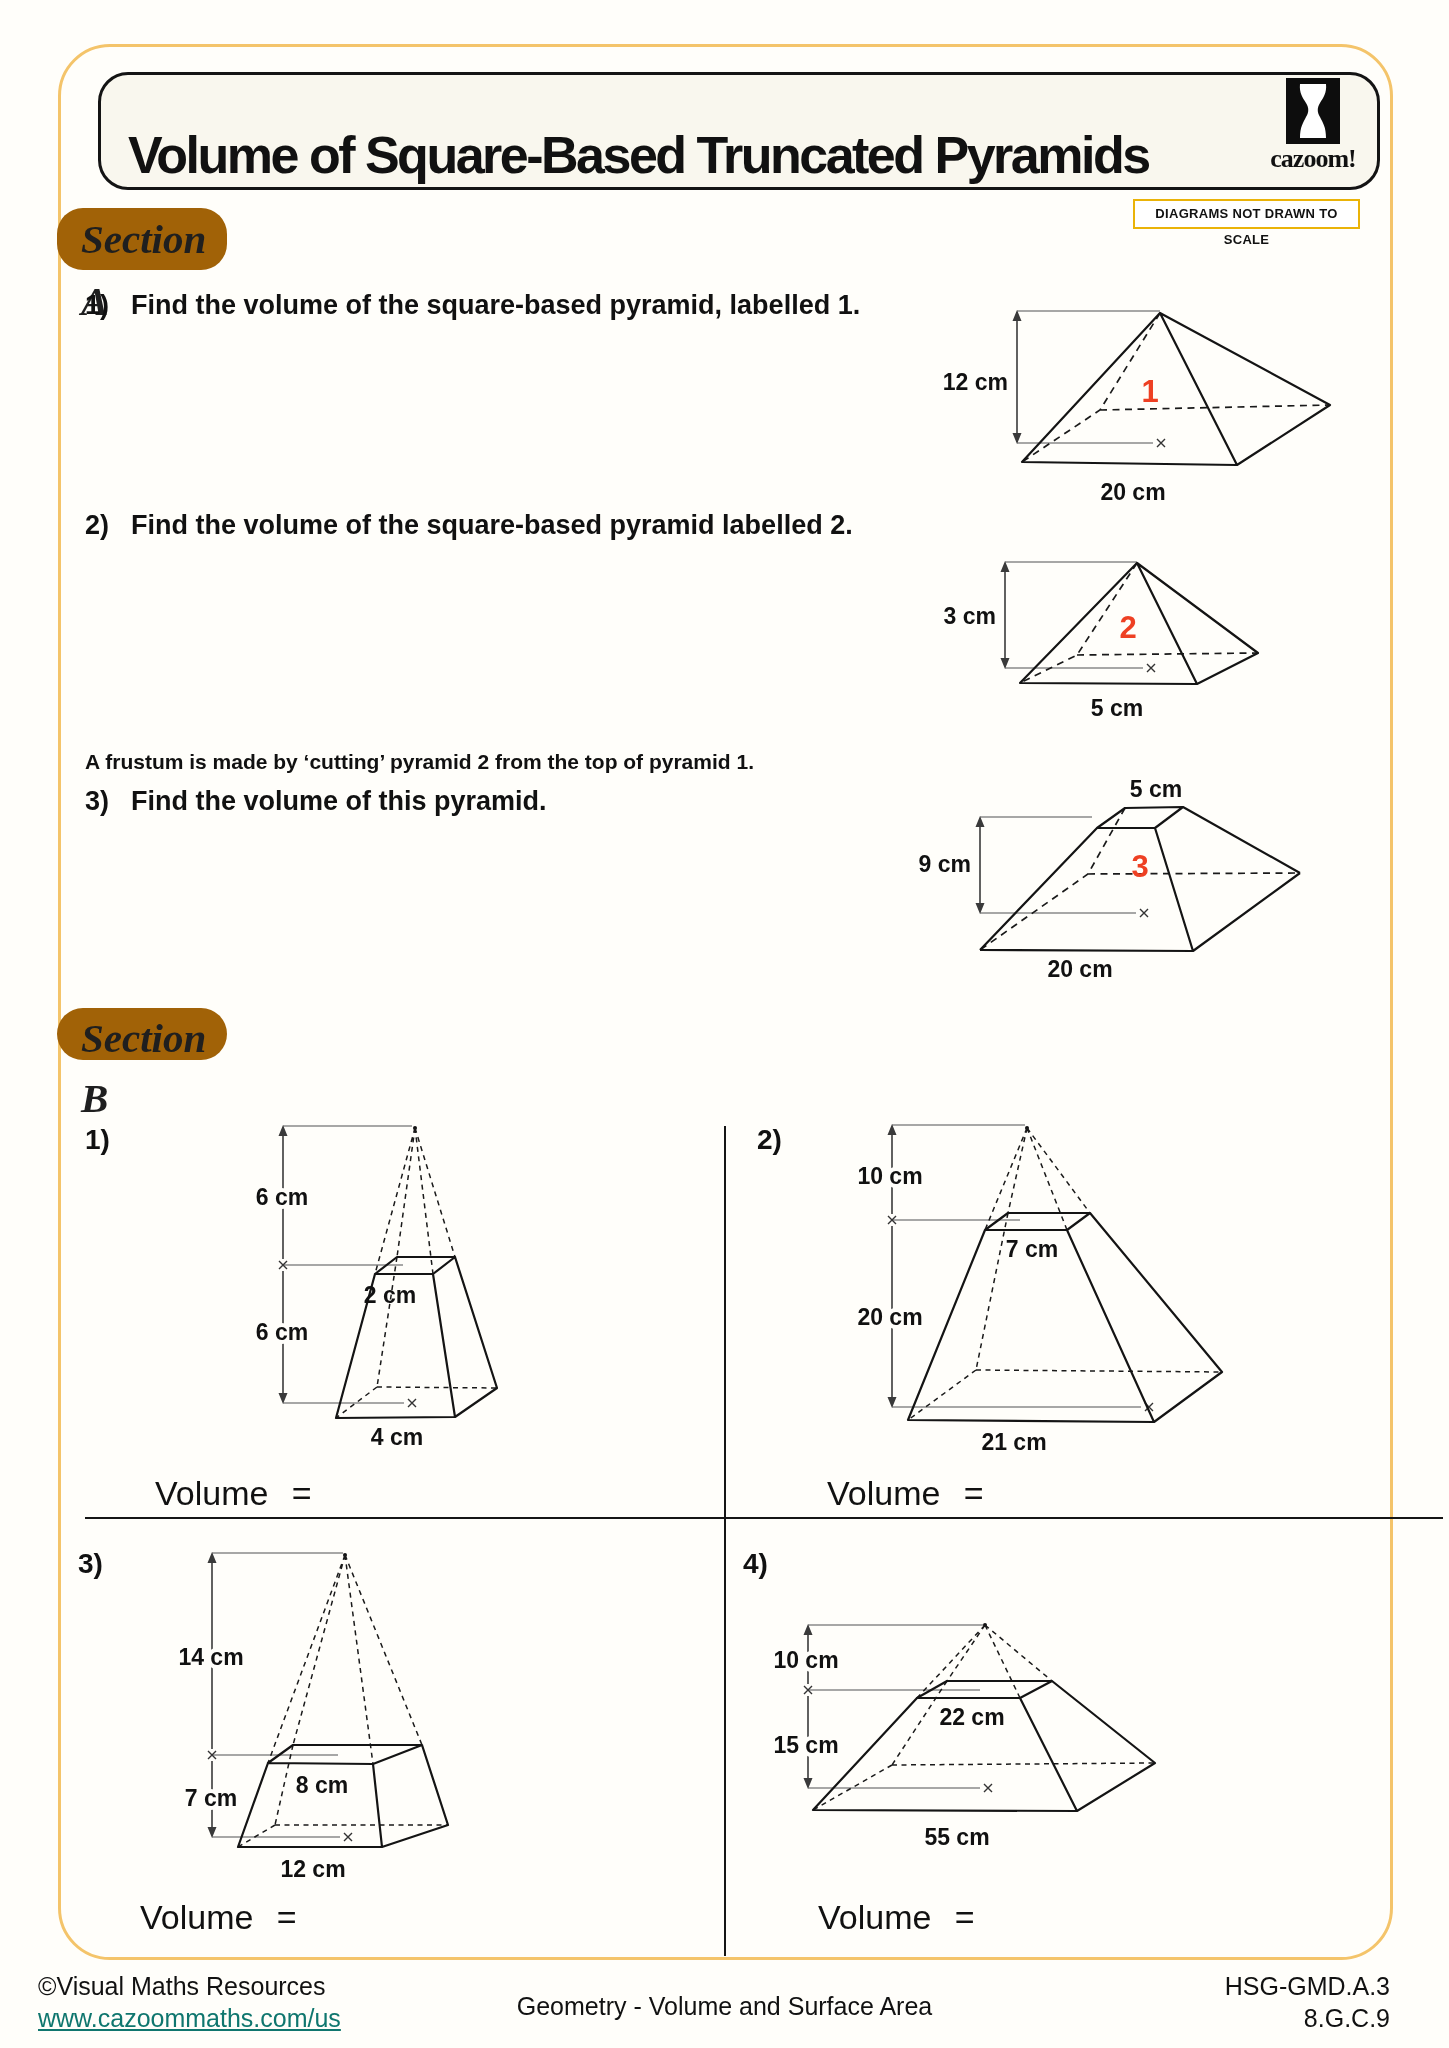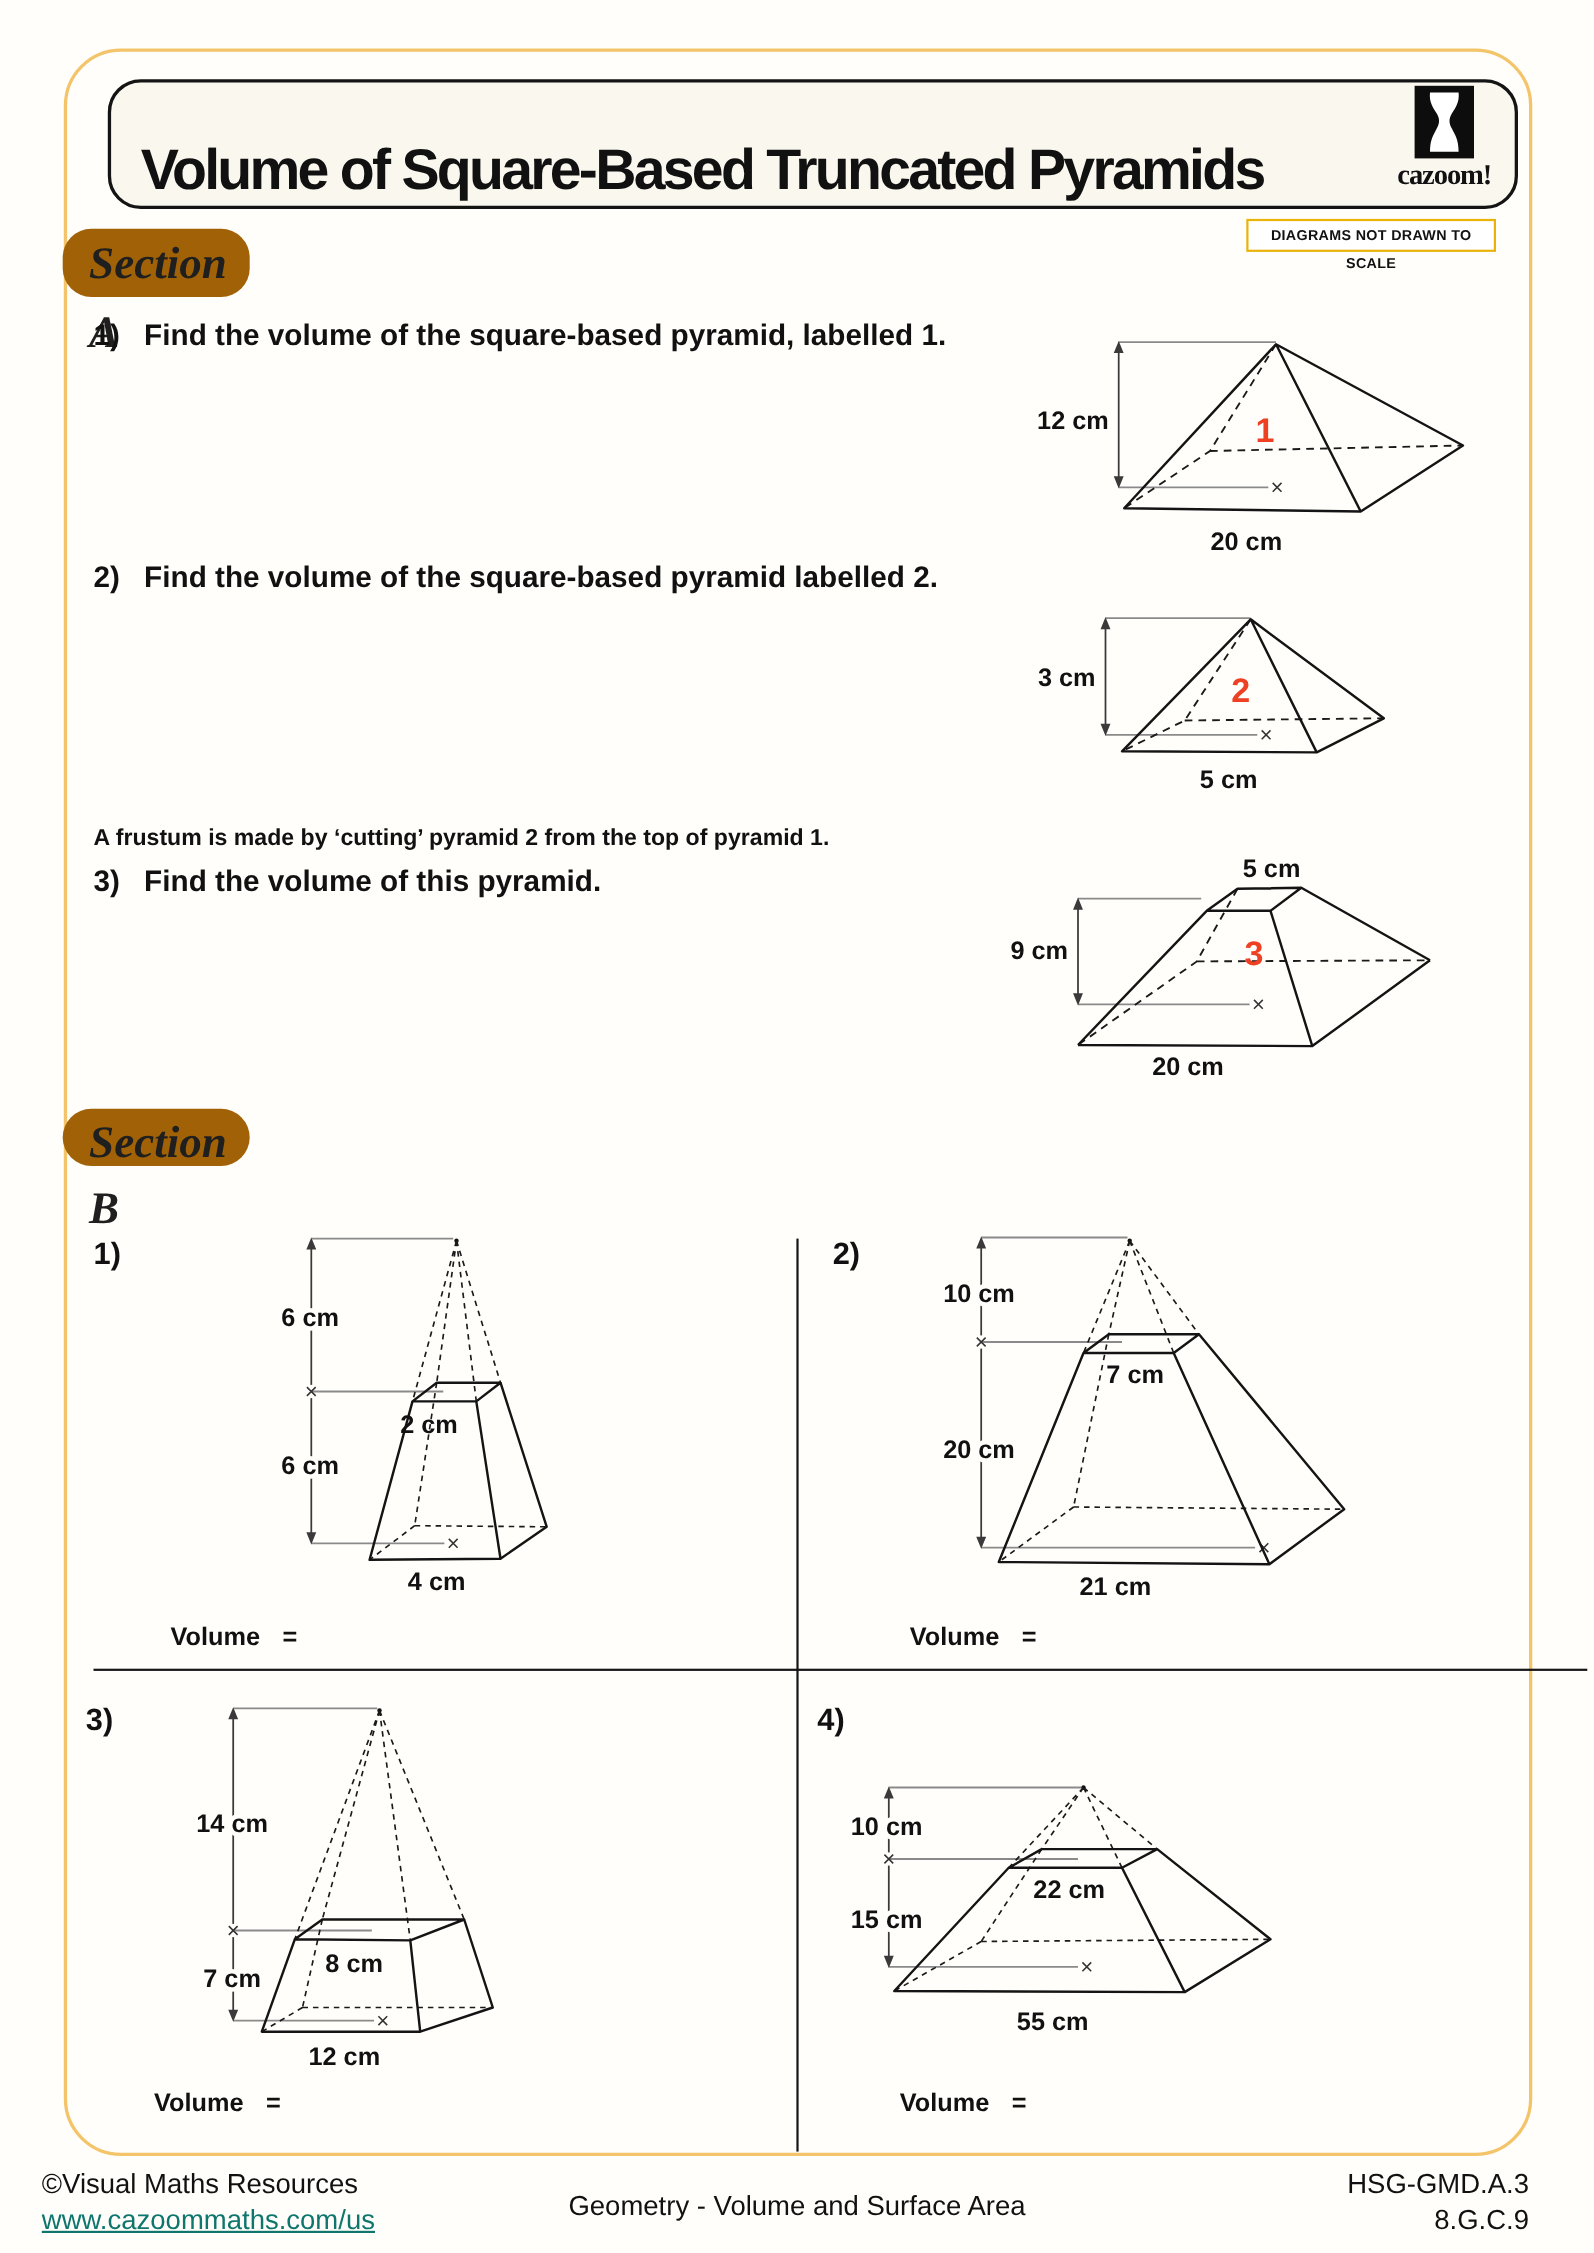--- a/index.html
+++ b/index.html
@@ -18,21 +18,21 @@
                font-size:13px;font-weight:bold;text-align:center;line-height:26px;letter-spacing:.3px;}
   
   .pill{width:146px;height:62px;background:#a16207;border-radius:26px;
         font-family:"Liberation Serif",serif;font-style:italic;font-weight:bold;font-size:41px;
         color:#1f1f1f;line-height:62px;padding-left:24px;box-sizing:content-box;}
   
   .qrow{display:flex;font-size:27px;font-weight:bold;white-space:nowrap;}
   .qrow .num{width:46px;flex:none;}
   .note{font-size:21px;font-weight:bold;white-space:nowrap;}
   .blabel{font-size:28px;font-weight:bold;}
-  .volume{font-size:23px;font-weight:bold;word-spacing:14px;}
+  .volume{font-size:34px;font-weight:normal;word-spacing:14px;}
   
   .foot{font-size:25px;}
   #foot-link{color:#0f766e;text-decoration:underline;}
   .foot-right{text-align:right;}
   
   .divider{background:#151515;}
   
   svg{overflow:visible;}
   .solid{fill:none;stroke:#141414;stroke-width:2.2;stroke-linejoin:round;}
   .dash{fill:none;stroke:#1a1a1a;stroke-width:1.7;stroke-dasharray:7 5.5;}

